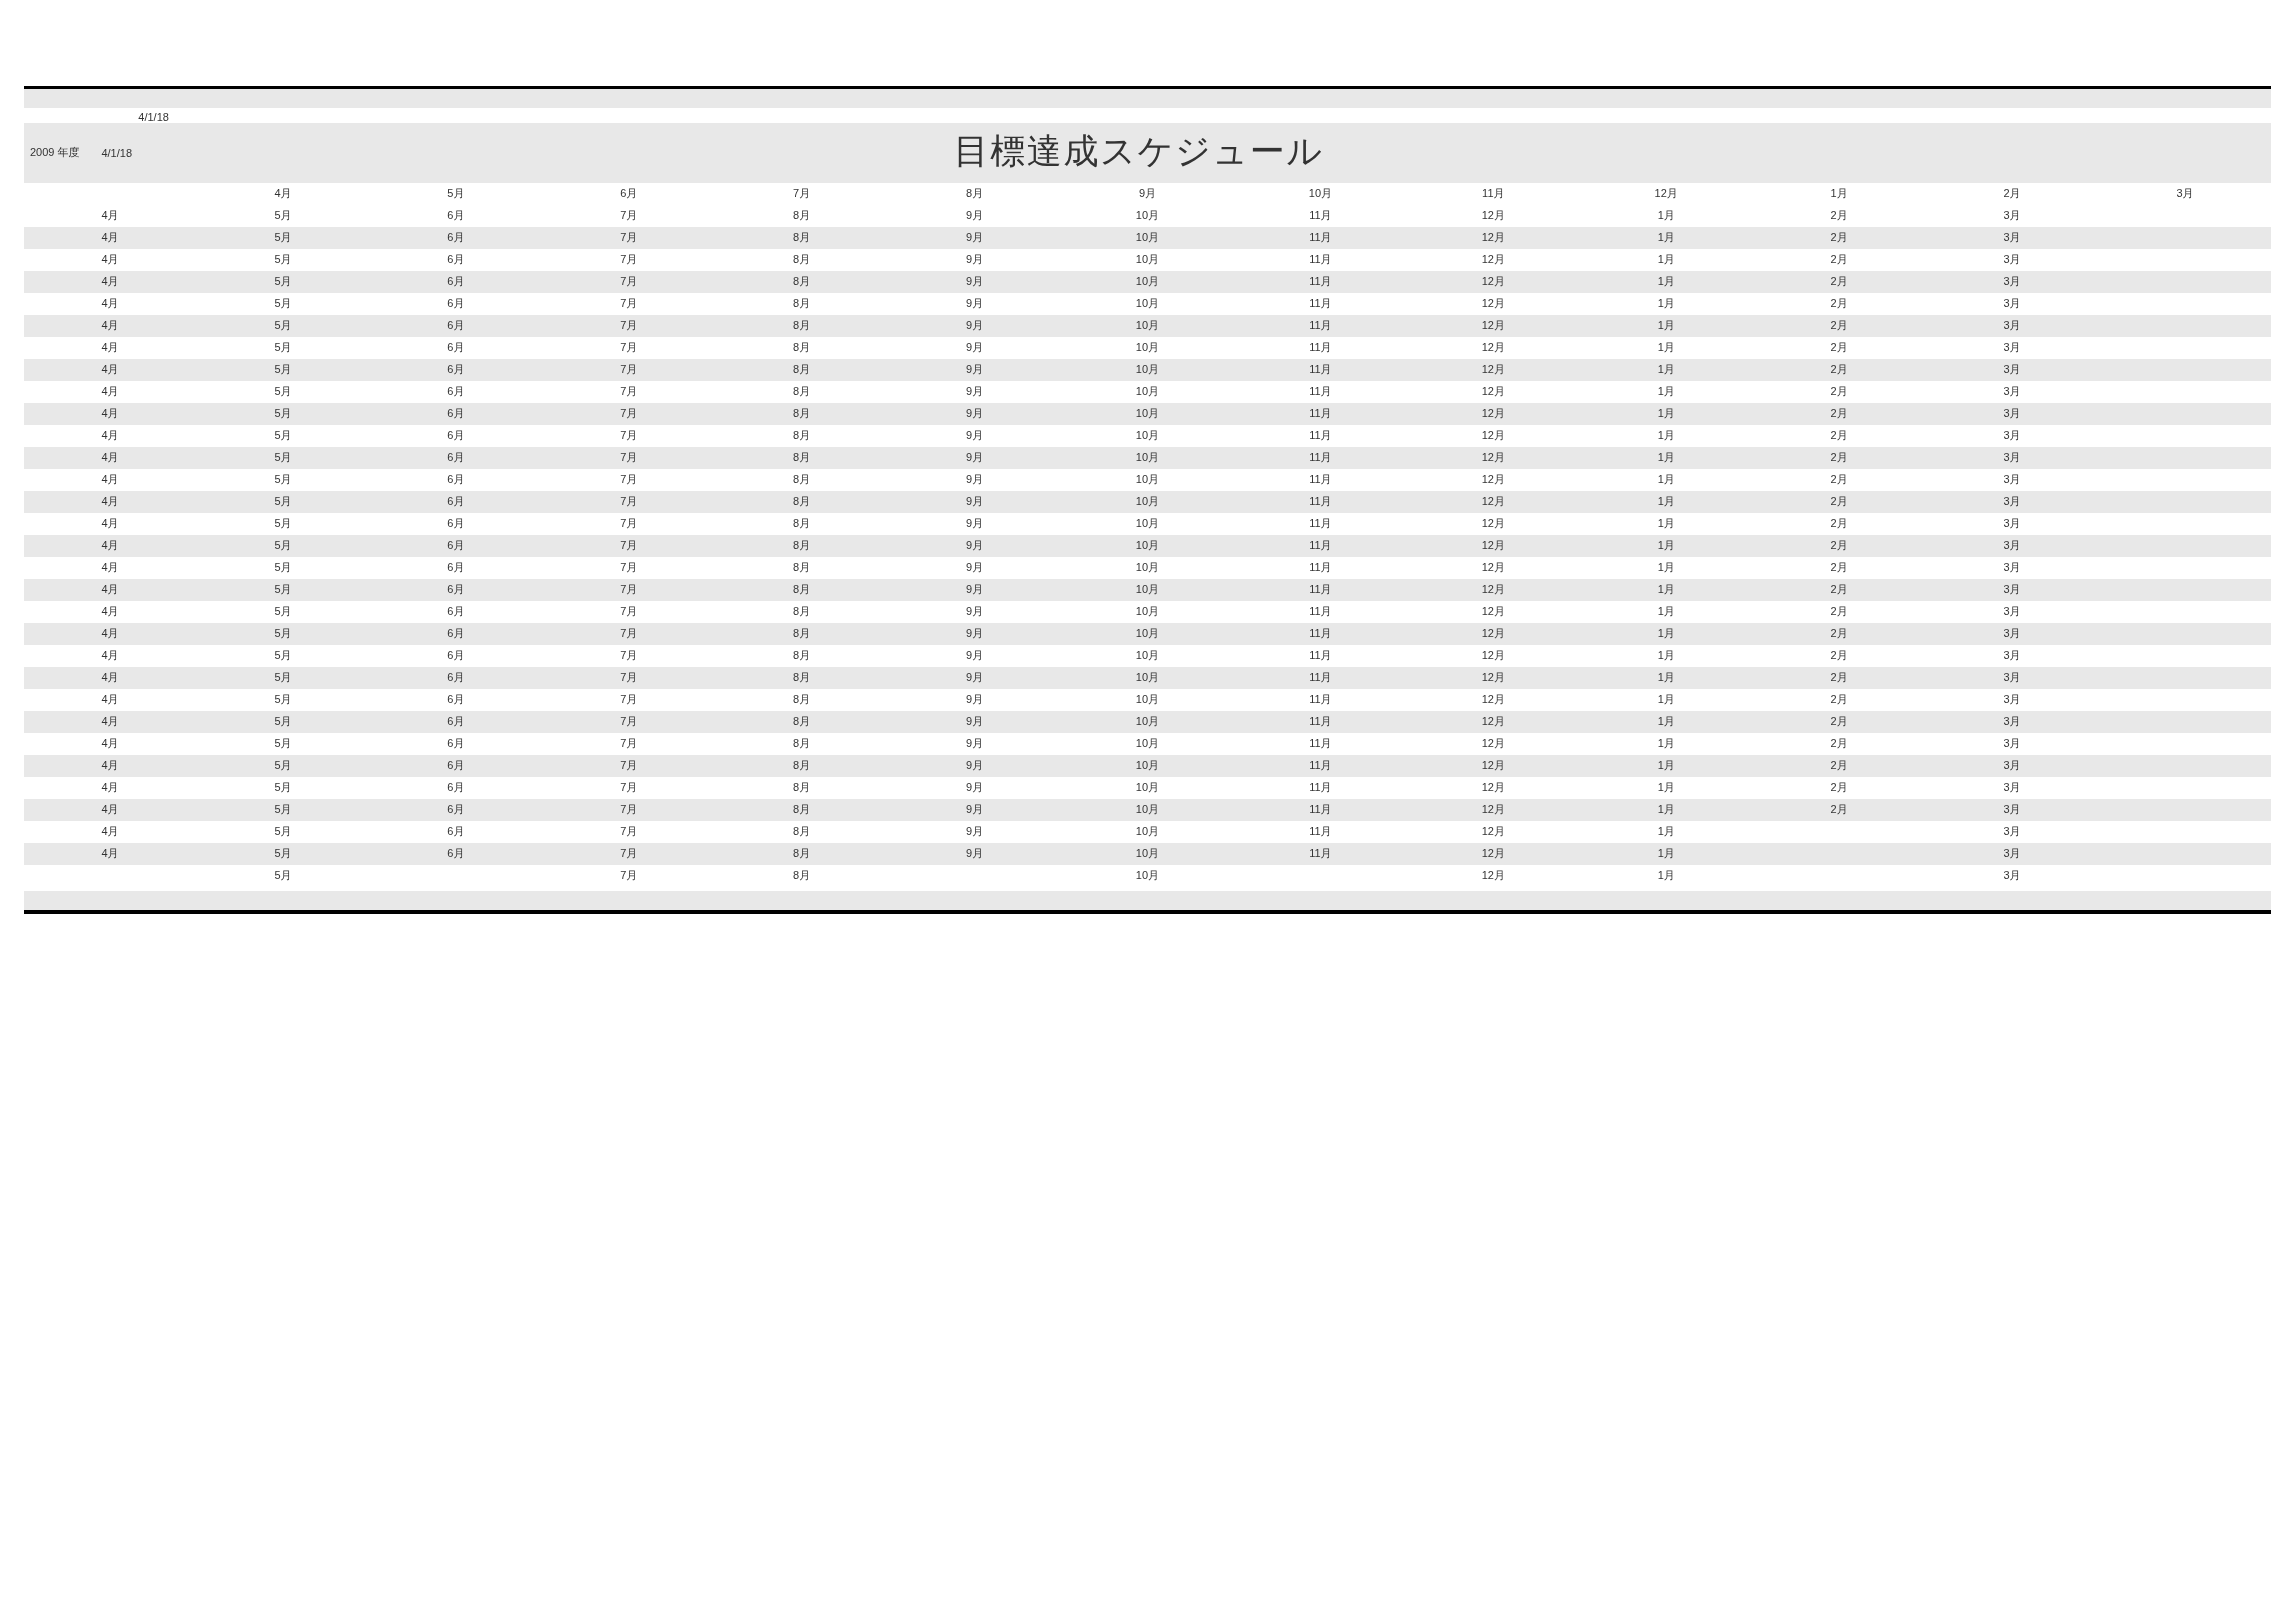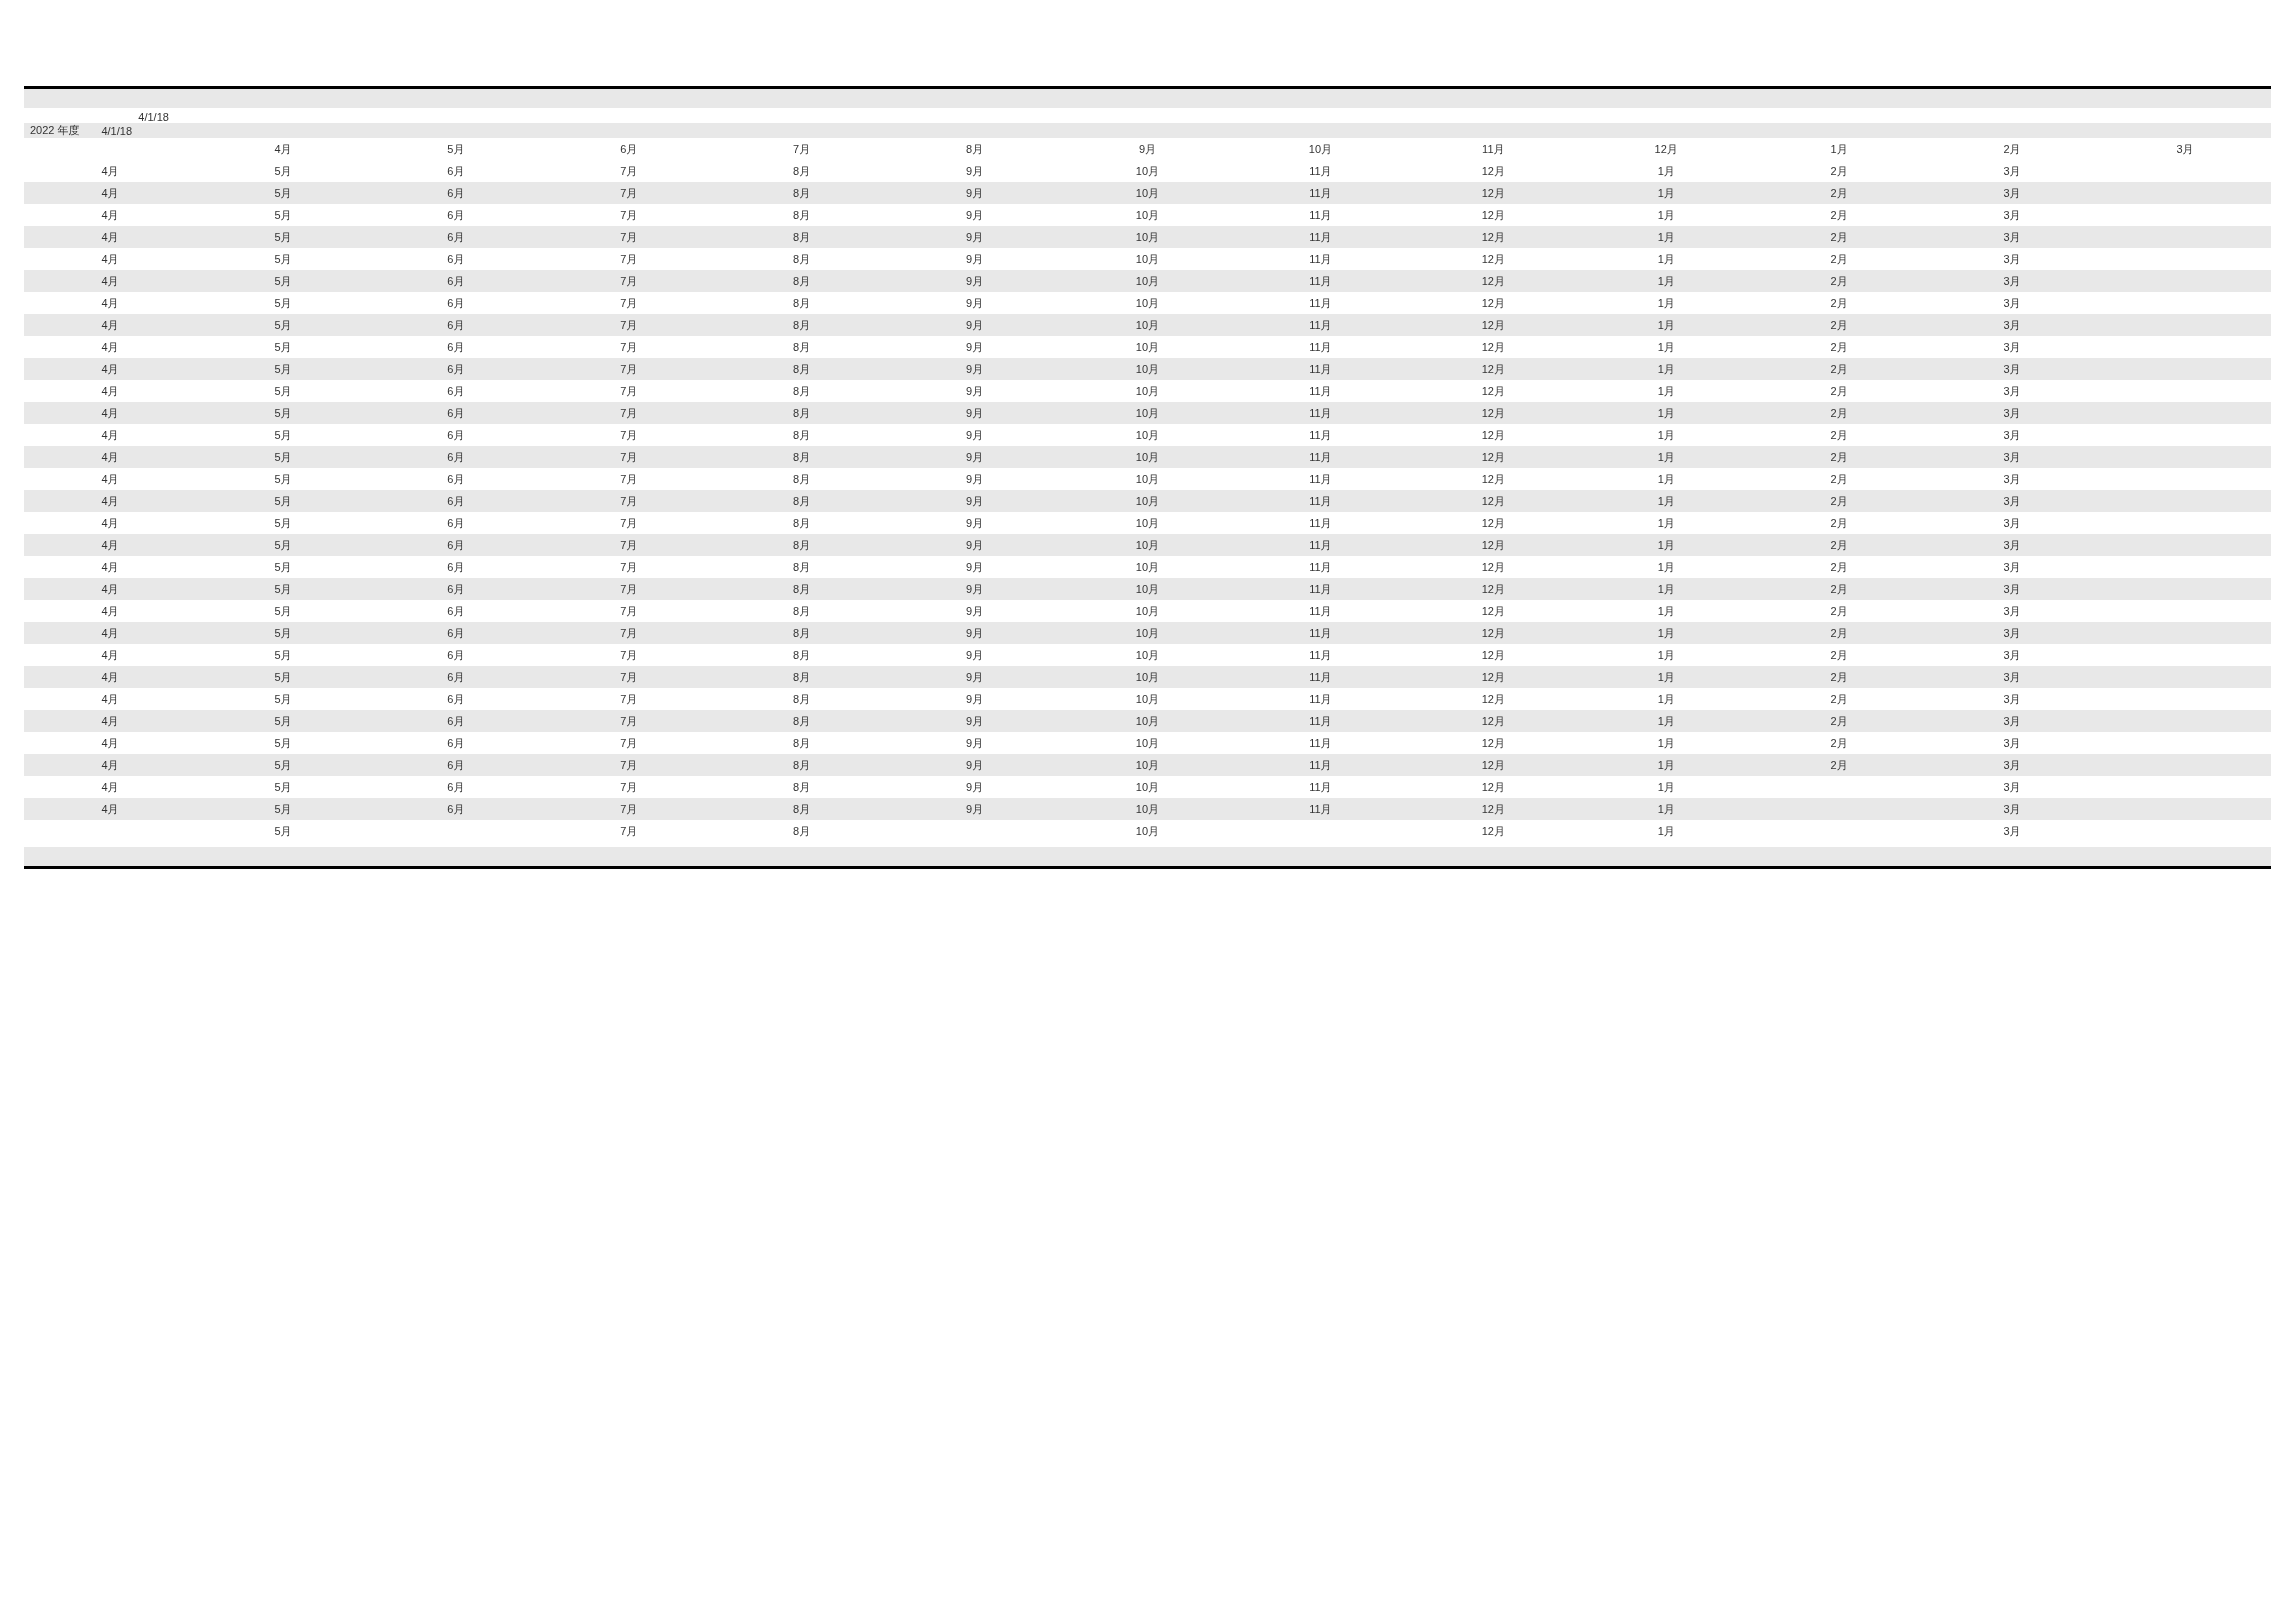--- a/index.html
+++ b/index.html
@@ -93,23 +93,24 @@
 
   <div class="top-rule"></div>
   <div class="accent-bar"></div>
 
   <div class="meta">
     <span class="meta-date-a">4/1/18</span>
   </div>
 
   <div class="title-band">
     <div class="title-left">
-      <span>2022 年度</span>
+      <span>2009 年度</span>
       <span>4/1/18</span>
     </div>
+    <div class="title-main">目標達成スケジュール</div>
     <div style="width:126px"></div>
   </div>
 
   <table>
     <thead>
       <tr id="hdr-row">
           <th></th>
           <th>4月</th>
           <th>5月</th>
           <th>6月</th>

